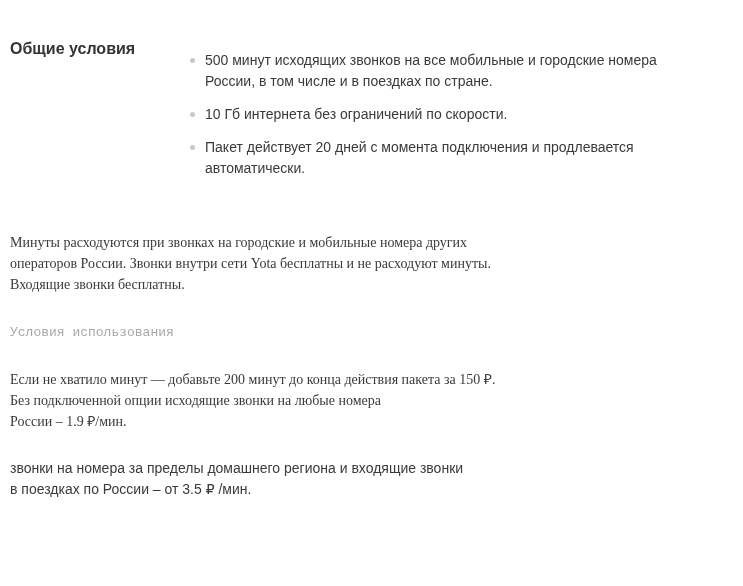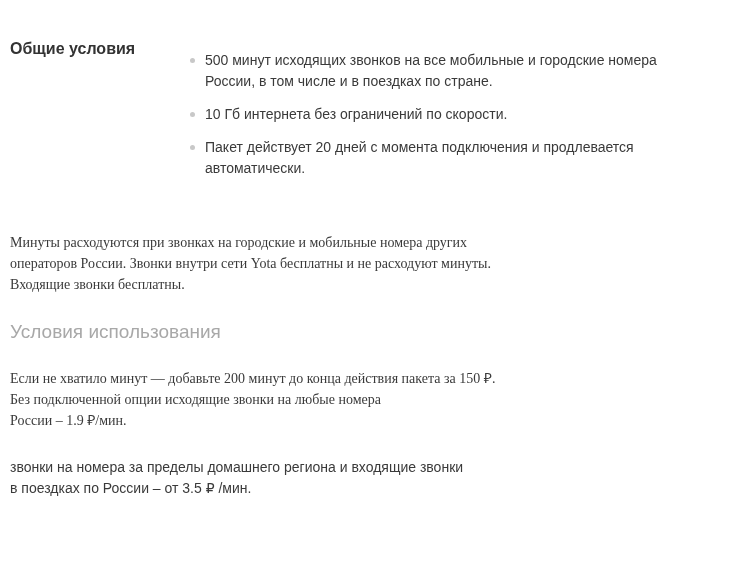--- a/index.html
+++ b/index.html
@@ -68,21 +68,22 @@
     height: 5px;
     border-radius: 50%;
     background: #c8c8c8;
   }
   .terms-link {
     display: inline-block;
     margin: 0 0 26px 0;
     color: #a8a8a8;
     text-decoration: none;
     cursor: pointer;
-    font-size: 19px;
+    font-size: 13px;
+    font-family: Liberation Mono, monospace;
   }
 </style>
 </head>
 <body>
 
 <div class="page">
 
   <section class="row general">
     <h3 class="label">Общие условия</h3>
     <div class="content">

